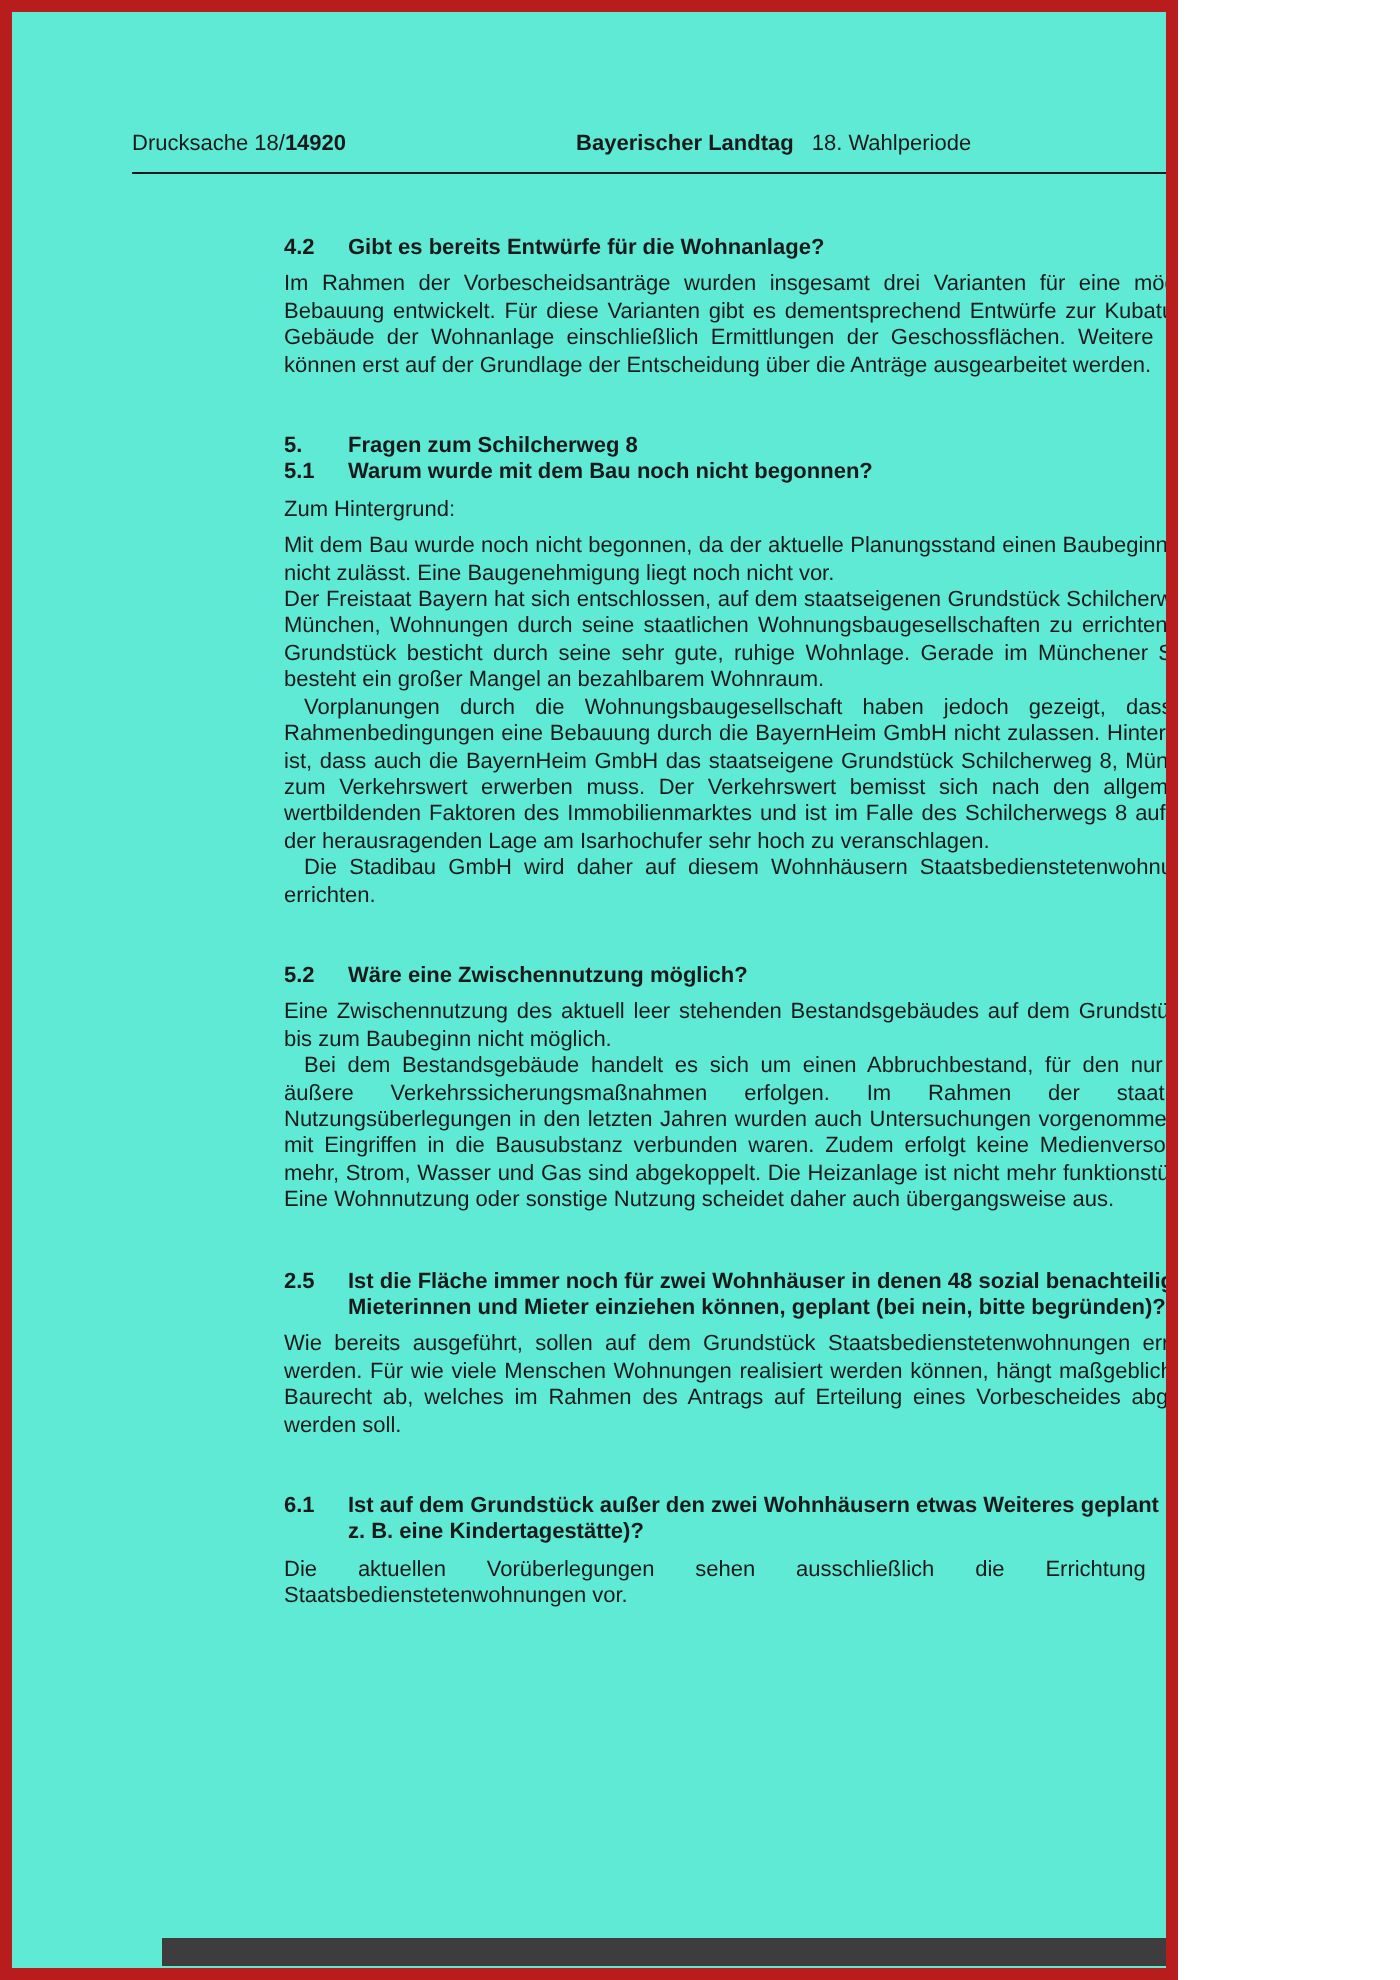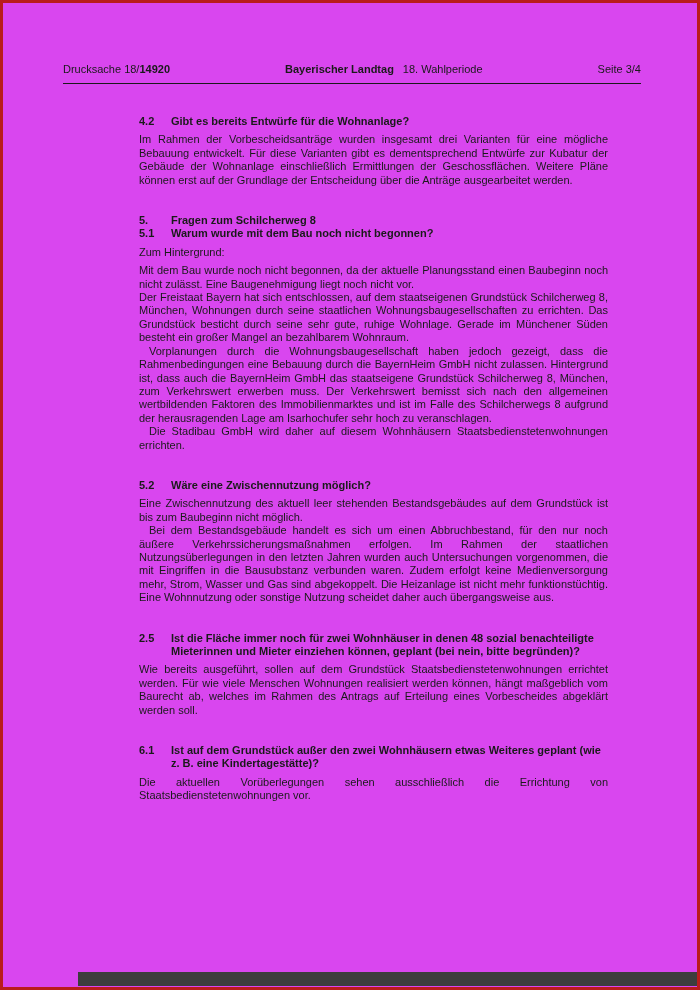--- a/index.html
+++ b/index.html
@@ -5,23 +5,23 @@
   * { box-sizing: border-box; }
   html, body { margin: 0; padding: 0; }
   body {
     width: 700px; height: 990px;
     background: #ffffff;
     font-family: "Liberation Sans", "DejaVu Sans", sans-serif;
     color: #1a1a1a;
   }
   .page {
     position: relative;
-    width: 700px; height: 990px;
-    background: #d946ef;
-    border: 3px solid #b91c1c;
+    width: 589px; height: 990px;
+    background: #5eead4;
+    border: 6px solid #b91c1c;
     overflow: hidden;
   }
   .header {
     position: absolute;
     top: 60px; left: 60px; width: 578px;
     display: flex; justify-content: space-between; align-items: baseline;
     font-size: 11px; line-height: 13px;
     white-space: nowrap;
   }
   .h-center .sep { display: inline-block; width: 9px; }

